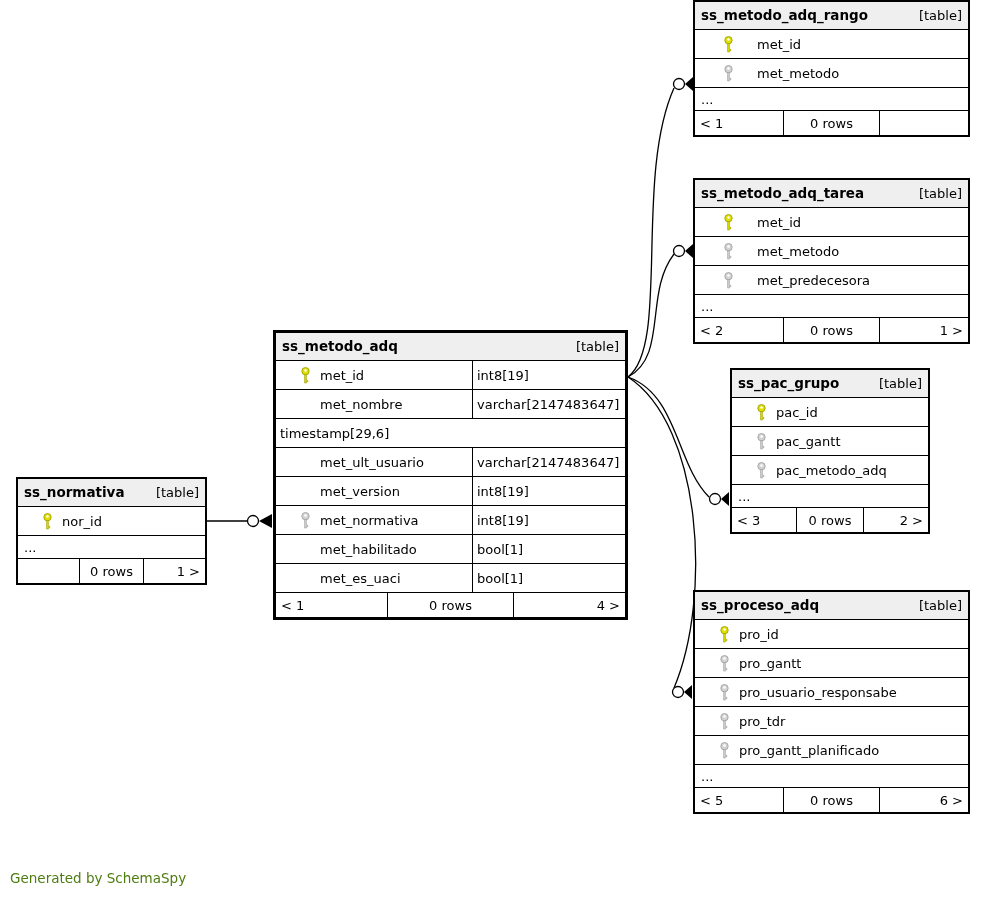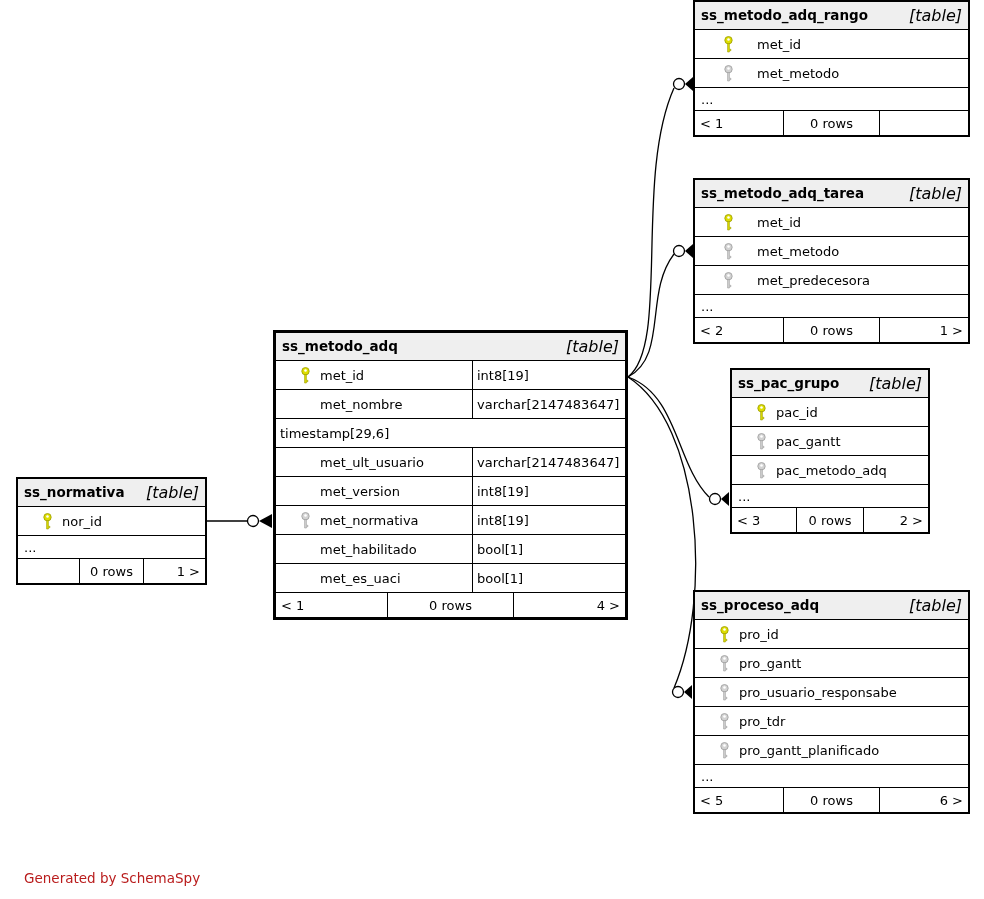--- a/index.html
+++ b/index.html
@@ -30,21 +30,21 @@
   .tbl-header {
     display: flex;
     justify-content: space-between;
     align-items: center;
     background: #efefef;
     border-bottom: 1px solid #000;
     height: 27px;
     padding: 0 6px;
   }
   .tbl-name { font-weight: bold; font-size: 13.5px; }
-  .tbl-tag { font-size: 16px; font-style: italic; }
+  .tbl-tag { font-size: 13px; }
   .tbl-row {
     display: flex;
     align-items: center;
     border-bottom: 1px solid #000;
     height: 28px;
   }
   .name-cell {
     display: flex;
     align-items: center;
     height: 100%;
@@ -78,24 +78,24 @@
     border-bottom: 1px solid #000;
     padding: 0 6px;
   }
   .tbl-footer { display: flex; height: 24px; }
   .f-cell { display: flex; align-items: center; padding: 0 5px; }
   .f-left  { flex: 31 0 0; }
   .f-center{ flex: 38 0 0; justify-content: center; border-left: 1px solid #000; border-right: 1px solid #000; padding: 0; }
   .f-right { flex: 31 0 0; justify-content: flex-end; }
   .credit {
     position: absolute;
-    left: 24px;
+    left: 10px;
     top: 870px;
     font-size: 13.5px;
-    color: #b91c1c;
+    color: #4d7c0f;
     z-index: 1;
   }
 </style>
 </head>
 <body>
 
 <div class="canvas">
 
   <svg class="connectors" viewBox="0 0 984 899" fill="none" stroke="#000" stroke-width="1.3">
 

